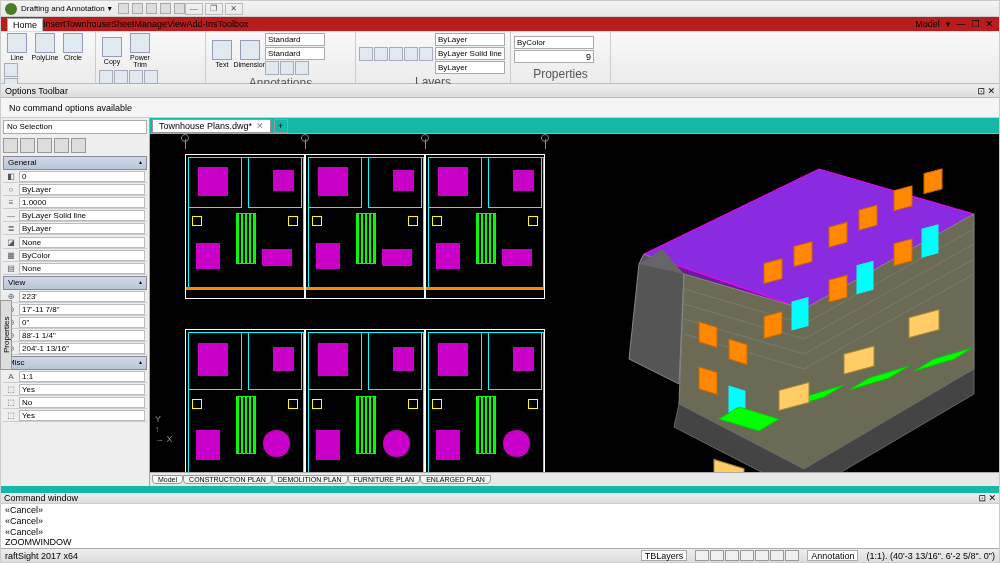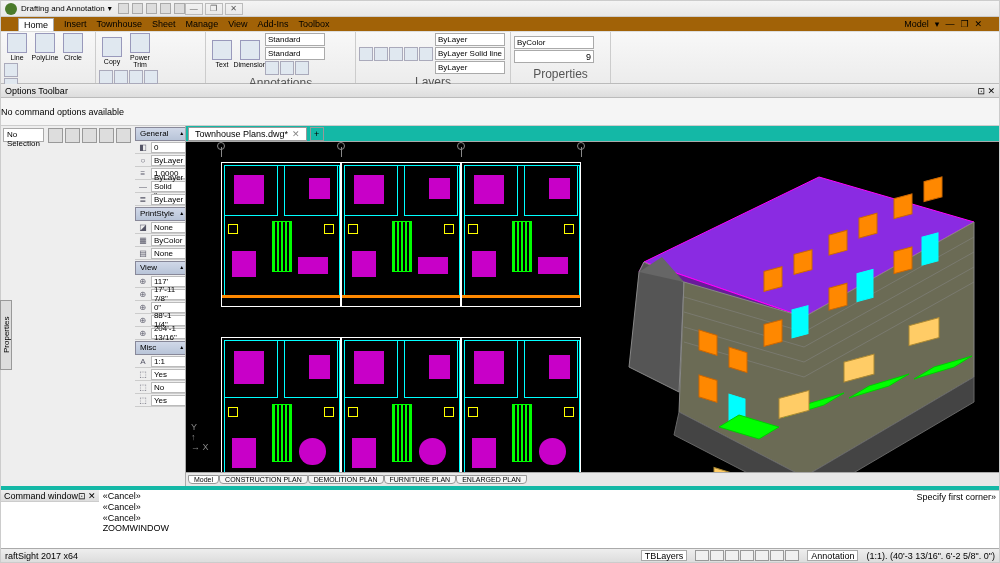--- a/index.html
+++ b/index.html
@@ -8,42 +8,42 @@
 .titlebar{height:16px;background:linear-gradient(#f4f4f4,#e8e8e8);display:flex;align-items:center;padding:0 4px;border-bottom:1px solid #ccc}
 .titlebar .logo{width:12px;height:12px;background:#4a7a2a;border-radius:50%;margin-right:4px}
 .titlebar .ws{display:flex;align-items:center;gap:3px}
 .titlebar .ws span{font-size:8px}
 .titlebar .icons{display:flex;gap:3px;margin-left:6px}
 .titlebar .icons div{width:11px;height:11px;background:#ddd;border:1px solid #aaa}
 .titlebar .title{flex:1;text-align:center;font-size:9px;color:#333}
 .titlebar .winbtns{display:flex;gap:2px}
 .titlebar .winbtns div{width:18px;height:12px;border:1px solid #bbb;display:flex;align-items:center;justify-content:center;font-size:8px;color:#555}
 
-.menubar{height:15px;background:#a16207;display:flex;align-items:center;padding:0 17px;gap:10px;border-bottom:1px solid #ddd}
+.menubar{height:15px;background:#b91c1c;display:flex;align-items:center;padding:0 6px;border-bottom:1px solid #ddd}
 .menubar span{font-size:9px;cursor:pointer}
 .menubar span.active{background:#fff;border:1px solid #aaa;border-bottom:none;padding:1px 5px}
 .menubar .right{margin-left:auto;display:flex;align-items:center;gap:6px}
 
 .ribbon{height:52px;background:linear-gradient(#f8f8f8,#ececec);display:flex;border-bottom:1px solid #bbb}
 .rgroup{border-right:1px solid #ccc;display:flex;flex-direction:column;padding:1px 3px}
 .rgroup .tools{flex:1;display:flex;align-items:center;gap:2px;flex-wrap:wrap}
 .rgroup .label{font-size:12px;text-align:center;color:#555;padding:1px 0}
 .rbig{display:flex;flex-direction:column;align-items:center;width:26px;gap:1px;cursor:pointer}
 .rbig .ico{width:20px;height:20px;background:#e0e8f0;border:1px solid #99b}
 .rbig span{font-size:7px;text-align:center;line-height:1}
 .rsmall{width:14px;height:14px;background:#e0e8f0;border:1px solid #aab;cursor:pointer}
 .rsel{height:13px;border:1px solid #aaa;background:#fff;font-size:8px;padding:0 2px;display:flex;align-items:center;min-width:60px}
 .rgrid{display:grid;grid-template-columns:repeat(4,14px);gap:1px}
 
 .optbar{height:14px;background:linear-gradient(#eee,#ddd);border-bottom:1px solid #bbb;padding:0 4px;display:flex;align-items:center;font-size:8px}
-.optbar2{height:28px;background:#f5f5f5;border-bottom:1px solid #ccc;padding:0 0;font-size:8px;display:flex;align-items:center}
+.optbar2{height:20px;background:#f5f5f5;border-bottom:1px solid #ccc;padding:0 8px;font-size:8px;display:flex;align-items:center}
 
 .main{flex:1;display:flex;overflow:hidden}
 
-.side{width:185px;background:#eee;border-right:1px solid #aaa;display:flex;flex-direction:row;overflow:hidden}
+.side{width:149px;background:#eee;border-right:1px solid #aaa;display:flex;flex-direction:column;overflow:hidden}
 .side .noset{height:14px;background:#fff;border:1px solid #aaa;margin:2px;font-size:8px;padding:1px 3px}
 .side .btns{display:flex;gap:2px;padding:2px}
 .side .btns div{width:15px;height:15px;background:#ddd;border:1px solid #999}
 .sect{margin:1px 2px}
 .sect .hdr{height:14px;background:linear-gradient(#d0d8e8,#b8c4d8);border:1px solid #889;font-size:8px;padding:1px 4px;display:flex;align-items:flex-start}
 .sect .hdr .arr{margin-left:auto;font-size:6px}
 .prow{display:flex;align-items:center;height:13px;border-bottom:1px solid #ccc}
 .prow .pi{width:16px;height:12px;display:flex;align-items:center;justify-content:center;font-size:8px;color:#556}
 .prow .pv{flex:1;background:#fff;border:1px solid #bbb;height:11px;font-size:8px;padding:0 2px;display:flex;align-items:center;margin-right:2px}
 .sidetab{position:absolute;left:0;top:300px;width:12px;height:70px;background:#ddd;border:1px solid #999;writing-mode:vertical-lr;font-size:8px;display:flex;align-items:center;justify-content:center;transform:rotate(180deg)}
@@ -60,21 +60,21 @@
 
 .unit{position:absolute;border:1px solid #fff}
 .unit .room{position:absolute;border:1px solid #0ff}
 .unit .furn{position:absolute;background:#c800c8}
 .unit .yel{position:absolute;border:1px solid #ff0}
 .unit .orng{position:absolute;background:#ff8800;height:3px}
 .unit .stair{position:absolute;background:repeating-linear-gradient(90deg,#0f0 0 2px,transparent 2px 4px);border:1px solid #0f0}
 
 .house{position:absolute;right:15px;top:25px;width:360px;height:340px}
 
-.cmdw{height:62px;border-top:4px solid #14b8a6;background:#fff;display:flex;flex-direction:row}
+.cmdw{height:62px;border-top:7px solid #14b8a6;background:#fff;display:flex;flex-direction:column}
 .cmdw .chdr{height:12px;background:linear-gradient(#eee,#ddd);font-size:8px;padding:0 3px;display:flex;align-items:center;border-bottom:1px solid #ccc}
 .cmdw .chdr .x{margin-left:auto}
 .cmdw .clines{flex:1;padding:1px 4px;font-size:8px;line-height:1.2}
 .cmdw .cinput{height:12px;border-top:1px solid #ccc;padding:0 3px;font-size:8px;display:flex;align-items:center}
 
 .status{height:14px;background:linear-gradient(#eee,#ddd);border-top:1px solid #aaa;display:flex;align-items:center;padding:0 4px;font-size:8px;gap:8px}
 .status .sbtns{display:flex;gap:1px}
 .status .sbtns div{width:14px;height:11px;border:1px solid #999;background:#f0f0f0}
 .status .sval{border:1px solid #aaa;background:#fff;padding:0 3px;height:11px;display:flex;align-items:center}
 svg{display:block}
@@ -255,39 +255,38 @@
           <div class="prow">
             <div class="pi">—</div>
             <div class="pv">ByLayer  Solid line</div>
           </div>
           <div class="prow">
             <div class="pi">≣</div>
             <div class="pv">ByLayer</div>
           </div>
         </div>
         <div class="sect">
-          <div class="hdr">PrintStyle<span class="arr">▴</span></div>
           <div class="prow">
             <div class="pi">◪</div>
             <div class="pv">None</div>
           </div>
           <div class="prow">
             <div class="pi">▦</div>
             <div class="pv">ByColor</div>
           </div>
           <div class="prow">
             <div class="pi">▤</div>
             <div class="pv">None</div>
           </div>
         </div>
         <div class="sect">
           <div class="hdr">View<span class="arr">▴</span></div>
           <div class="prow">
             <div class="pi">⊕</div>
-            <div class="pv">117'</div>
+            <div class="pv">223'</div>
           </div>
           <div class="prow">
             <div class="pi">⊕</div>
             <div class="pv">17'-11 7/8"</div>
           </div>
           <div class="prow">
             <div class="pi">⊕</div>
             <div class="pv">0"</div>
           </div>
           <div class="prow">

